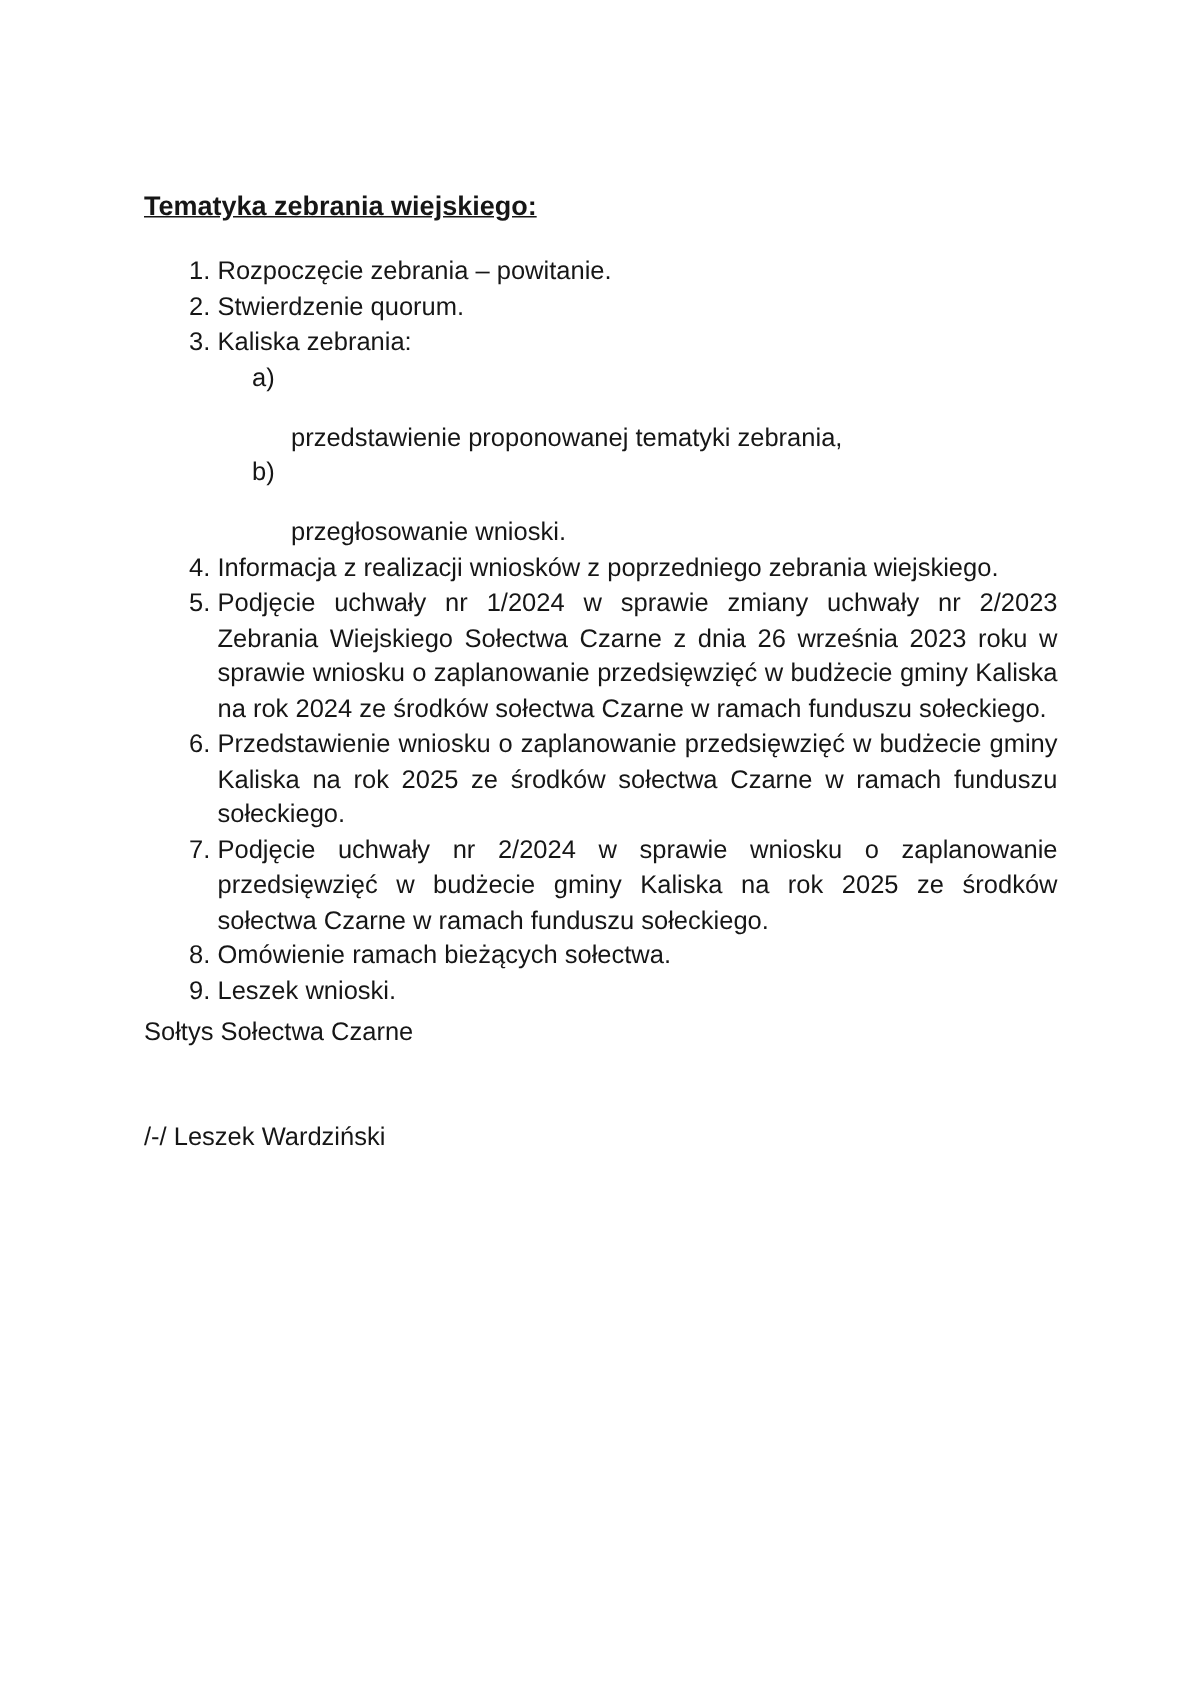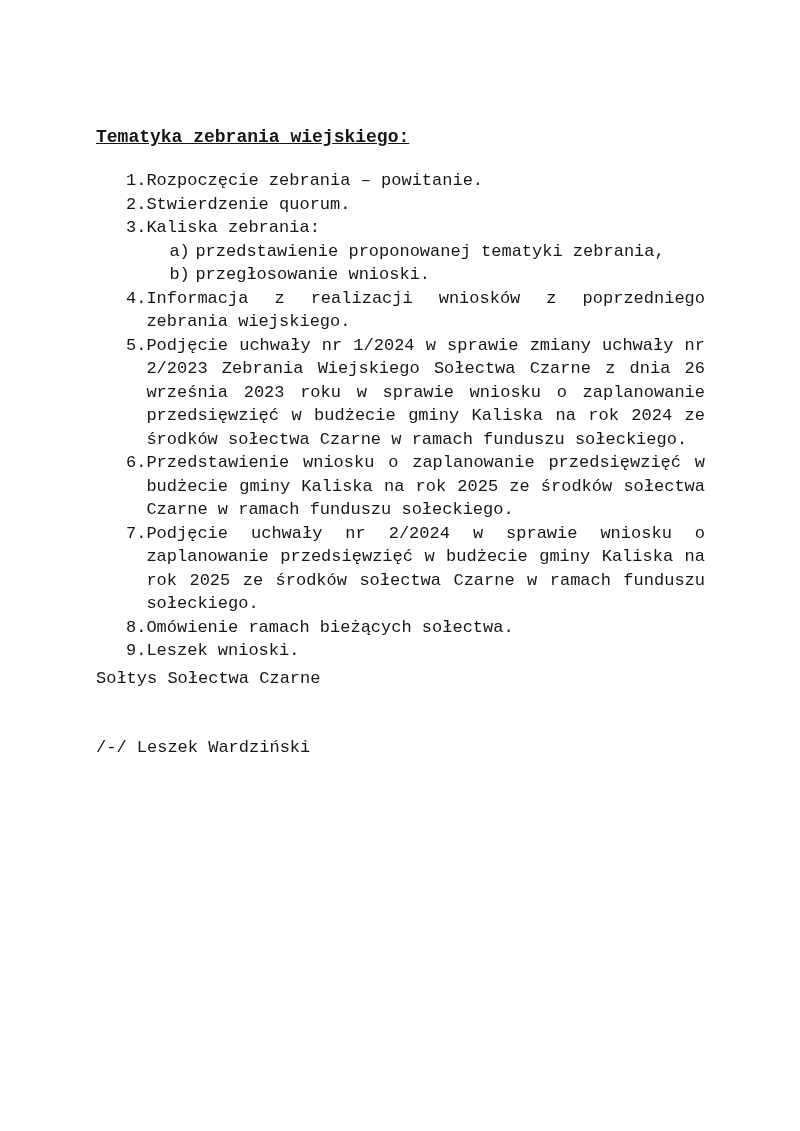--- a/index.html
+++ b/index.html
@@ -6,21 +6,21 @@
     margin: 0;
     padding: 0;
     background: #ffffff;
   }
   .page {
     position: relative;
     width: 800px;
     height: 924px;
     background: #ffffff;
     overflow: hidden;
-    font-family: Liberation Mono, monospace;
+    font-family: Liberation Sans, sans-serif;
     color: #161616;
   }
   .content {
     padding: 124px 95px 0 96px;
   }
   .doc-title {
     font-size: 18px;
     line-height: 26px;
     font-weight: bold;
     text-decoration: underline;
@@ -50,20 +50,21 @@
   .subitem {
     display: flex;
     margin-left: 23px;
     text-align: left;
   }
   .subitem-letter {
     flex: 0 0 26px;
   }
   .subitem-text {
     flex: 1;
+    margin-top: 40px;
   }
   .signature {
     margin-top: 4px;
     font-size: 17px;
     line-height: 23.5px;
     text-align: left;
   }
   .signature-name {
     margin-top: 46px;
     padding-right: 7px;

